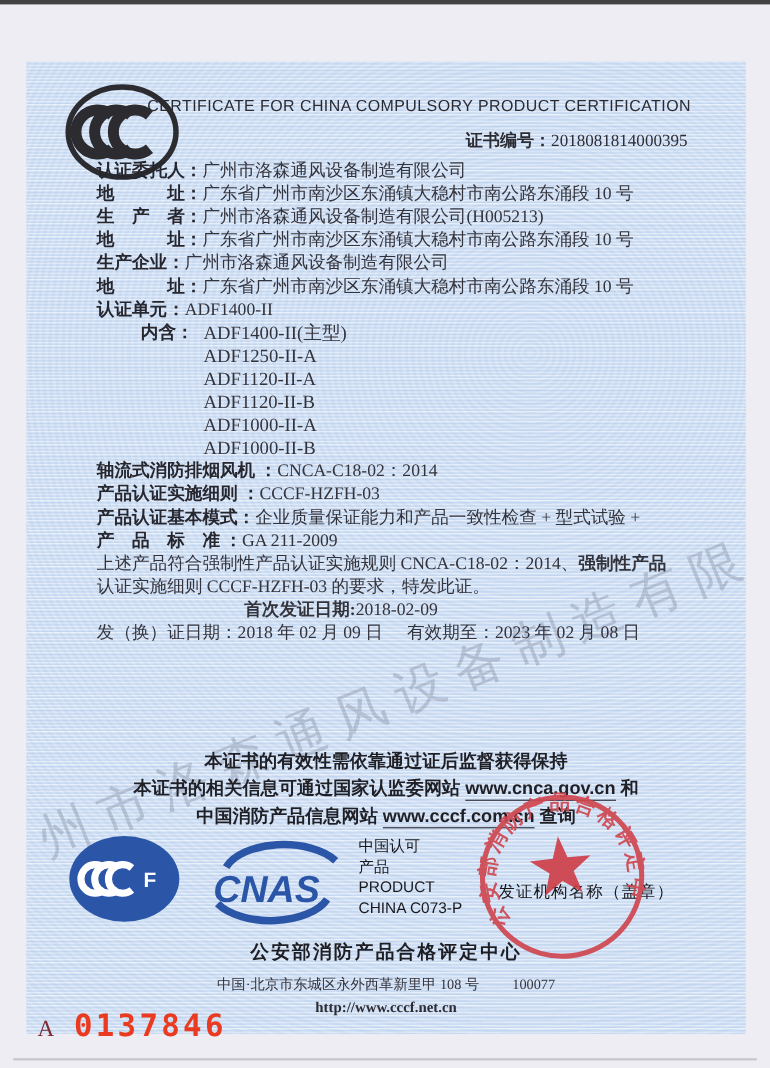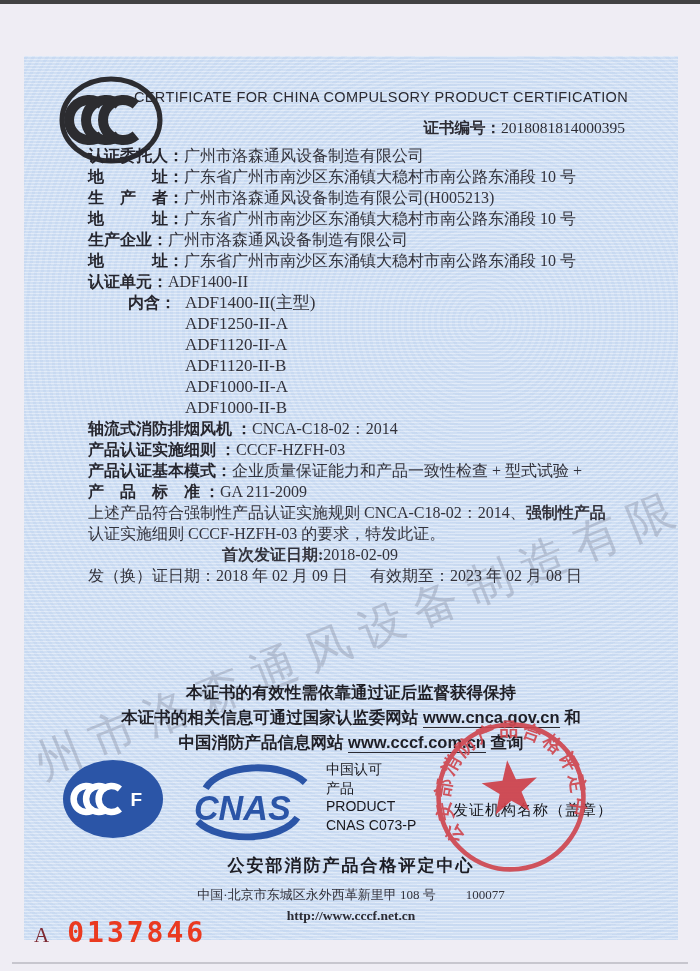--- a/index.html
+++ b/index.html
@@ -169,21 +169,21 @@
     </svg>
     <svg class="cnas-logo" viewBox="0 0 125 92">
       <path d="M 16 32 A 56 30 0 0 1 118 26" fill="none" stroke="#2b55a7" stroke-width="7"></path>
       <path d="M 110 62 A 56 30 0 0 1 8 66" fill="none" stroke="#2b55a7" stroke-width="7"></path>
       <text x="4" y="64" font-family="Liberation Sans, DejaVu Sans, sans-serif" font-size="35" font-weight="bold" font-style="italic" fill="#2b55a7">CNAS</text>
     </svg>
     <div class="acc-text">
       <div>中国认可</div>
       <div>产品</div>
       <div>PRODUCT</div>
-      <div>CNAS C073-P</div>
+      <div>CHINA C073-P</div>
     </div>
   </div>
 
   <div class="stamp-caption">发证机构名称（盖章）</div>
   <svg class="stamp" viewBox="0 0 200 200">
     <defs>
       <path id="ringpath" d="M 34.5 145.9 A 80 80 0 1 1 165.5 145.9" fill="none"></path>
     </defs>
     <circle cx="100" cy="100" r="94" fill="none" stroke="#cf4750" stroke-width="6"></circle>
     <polygon points="100,52 108.8,77.9 136.1,78.3 114.3,94.6 122.3,120.7 100,105 77.7,120.7 85.7,94.6 63.9,78.3 91.2,77.9" fill="#ce4049"></polygon>

